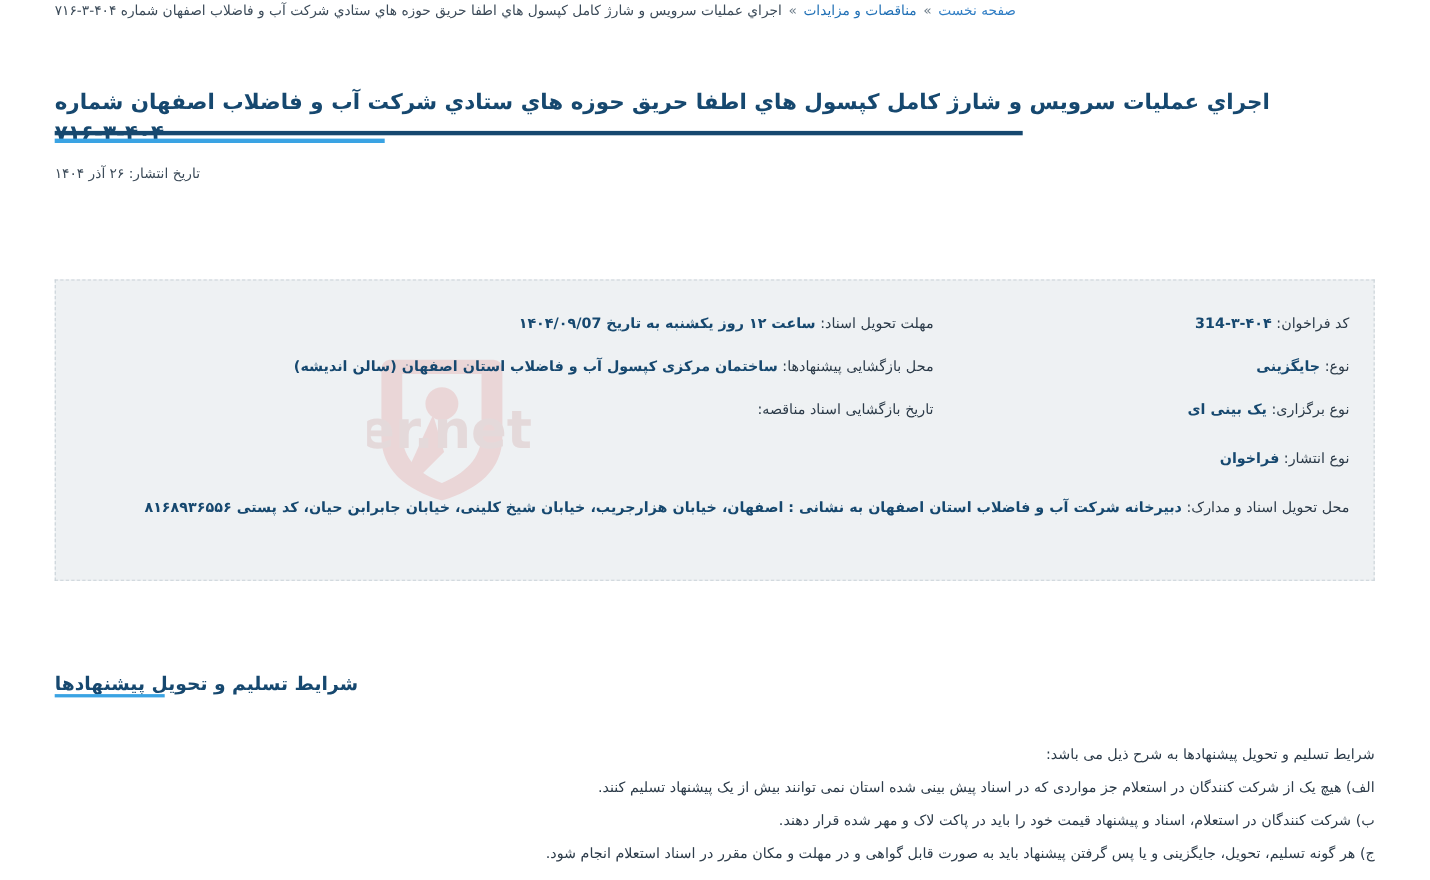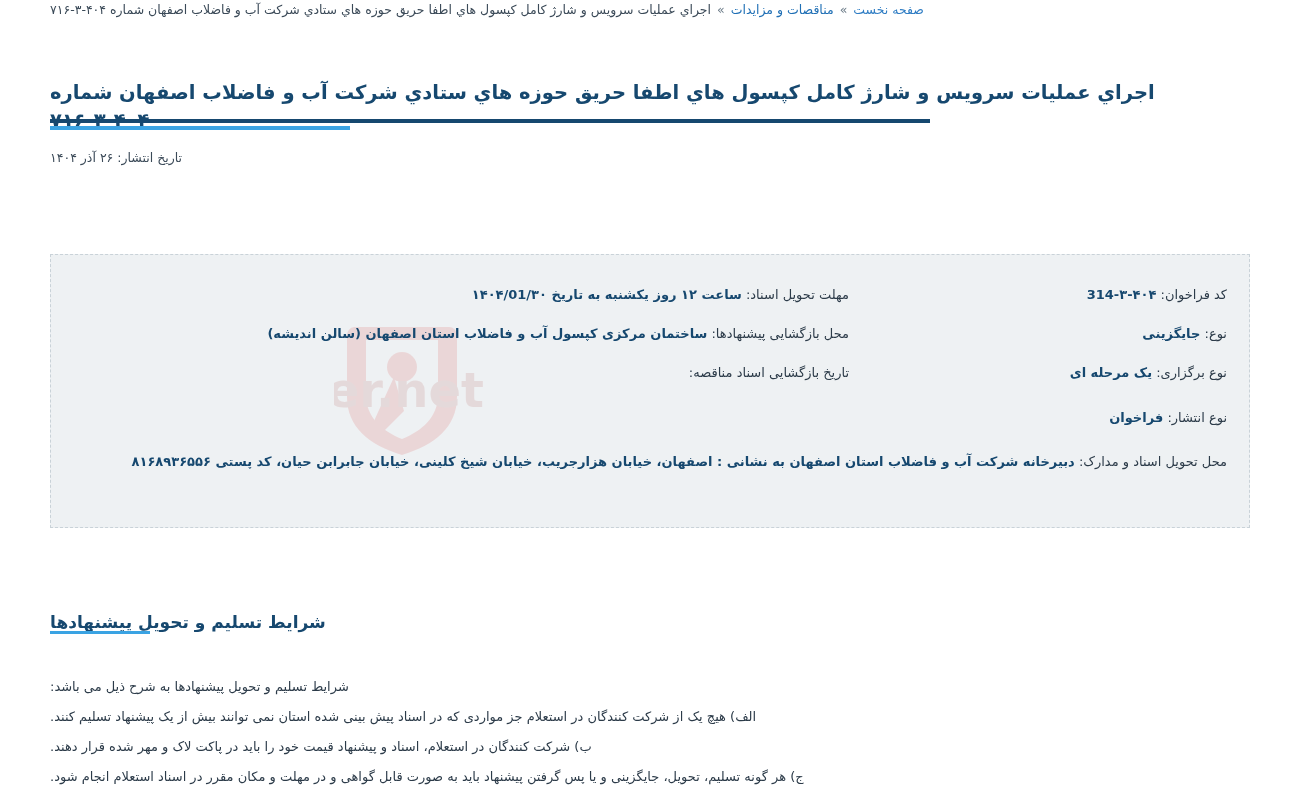--- a/index.html
+++ b/index.html
@@ -148,21 +148,21 @@
   .body-text {
     position: absolute;
     top: 672px;
     right: 50px;
     left: 50px;
     text-align: left;
     font-size: 13px;
     line-height: 30px;
     color: #2c3b49;
   }
-  .body-text p { margin: 0; }
+  .body-text p { margin: 0; text-align: right; }
 </style>
 </head>
 <body>
 
 <div class="page">
 
   <div class="breadcrumb">
     <span class="crumb-home">صفحه نخست</span>
     <span class="sep">»</span>
     <span class="crumb-link">مناقصات و مزایدات</span>
@@ -188,39 +188,39 @@
       <text x="150" y="100" font-family="DejaVu Sans, sans-serif" font-size="48" font-weight="bold" fill="#dcc3c3">AriaTender.net</text>
     </svg>
 
     <div class="info-row r1">
       <span class="col-right">
         <span class="lbl">کد فراخوان:</span>
         <span class="val">۴۰۴-۳-314</span>
       </span>
       <span class="col-mid">
         <span class="lbl">مهلت تحویل اسناد:</span>
-        <span class="val">ساعت ۱۲ روز یکشنبه به تاریخ ۱۴۰۴/01/۳۰</span>
+        <span class="val">ساعت ۱۲ روز یکشنبه به تاریخ ۱۴۰۴/۰۹/07</span>
       </span>
     </div>
 
     <div class="info-row r2">
       <span class="col-right">
         <span class="lbl">نوع:</span>
         <span class="val">جایگزینی</span>
       </span>
       <span class="col-mid">
         <span class="lbl">محل بازگشایی پیشنهادها:</span>
         <span class="val">ساختمان مرکزی كپسول آب و فاضلاب استان اصفهان (سالن اندیشه)</span>
       </span>
     </div>
 
     <div class="info-row r3">
       <span class="col-right">
         <span class="lbl">نوع برگزاری:</span>
-        <span class="val">یک مرحله ای</span>
+        <span class="val">یک بینی ای</span>
       </span>
       <span class="col-mid">
         <span class="lbl">تاریخ بازگشایی اسناد مناقصه:</span>
         <span class="val"></span>
       </span>
     </div>
 
     <div class="info-row r4">
       <span class="col-right">
         <span class="lbl">نوع انتشار:</span>

